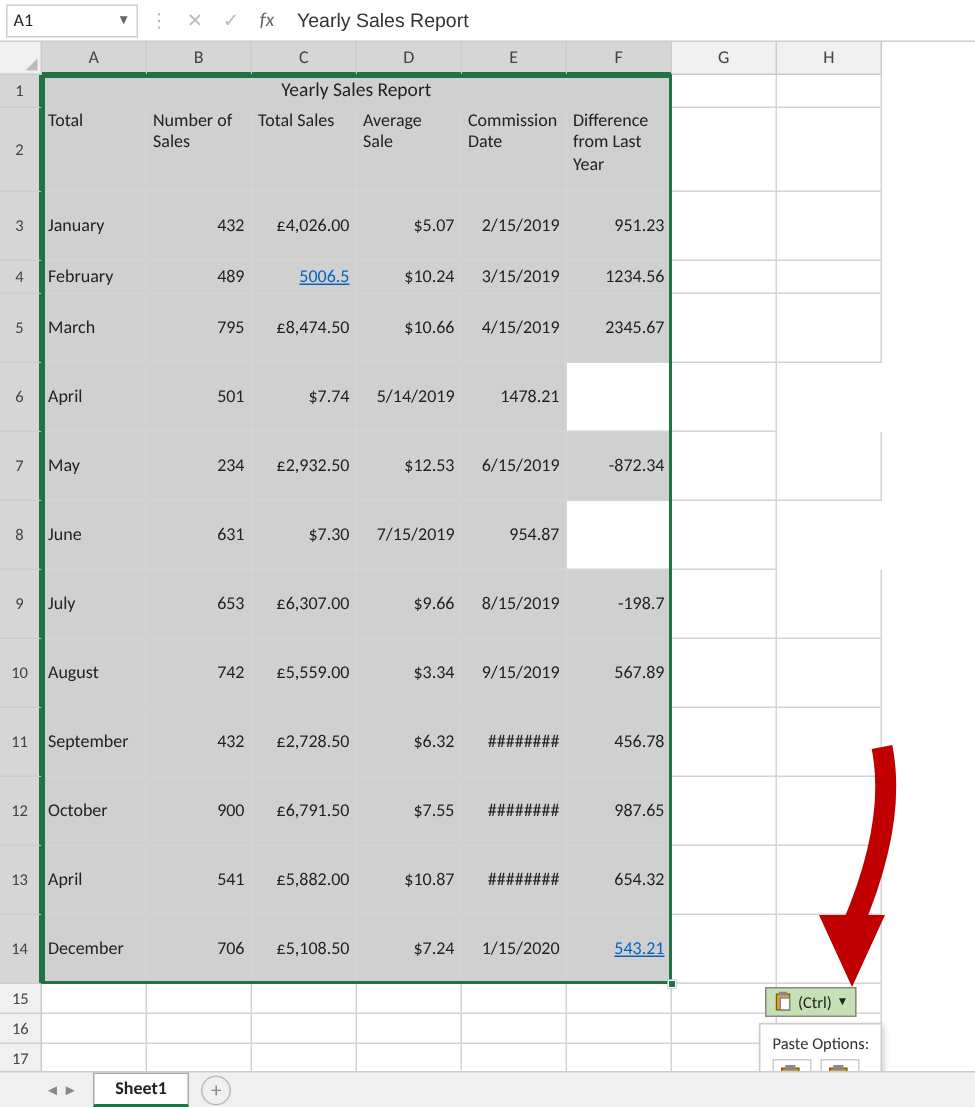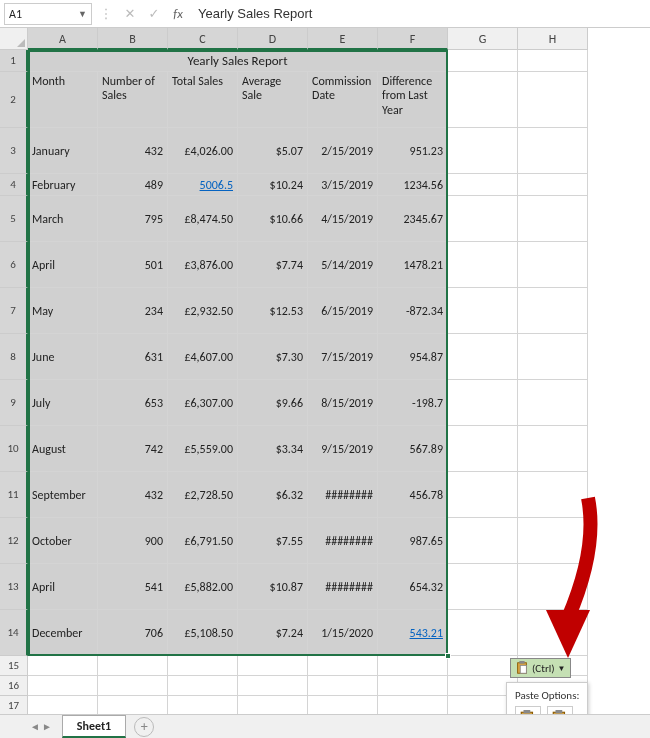--- a/index.html
+++ b/index.html
@@ -104,21 +104,21 @@
         <div class="row-h" style="height: 20px;">17</div>
       </div>
     <div class="cells" id="cells">
       <div class="selection-border" id="selborder" style="width: 420px; height: 606px;"></div>
     <div class="row" style="height: 22px;">
           <div class="cell shaded title-cell" style="width: 420px; height: 22px;">Yearly Sales Report</div>
           <div class="cell " style="width: 70px; height: 22px;"></div>
           <div class="cell " style="width: 70px; height: 22px;"></div>
         </div>
         <div class="row" style="height: 56px;">
-          <div class="cell shaded header-cell" style="width: 70px; height: 56px;">Month</div>
+          <div class="cell shaded header-cell" style="width: 70px; height: 56px;">Total</div>
           <div class="cell shaded header-cell" style="width: 70px; height: 56px;">Number of Sales</div>
           <div class="cell shaded header-cell" style="width: 70px; height: 56px;">Total Sales</div>
           <div class="cell shaded header-cell" style="width: 70px; height: 56px;">Average Sale</div>
           <div class="cell shaded header-cell" style="width: 70px; height: 56px;">Commission Date</div>
           <div class="cell shaded header-cell" style="width: 70px; height: 56px;">Difference from Last Year</div>
           <div class="cell " style="width: 70px; height: 56px;"></div>
           <div class="cell " style="width: 70px; height: 56px;"></div>
         </div>
         <div class="row" style="height: 46px;">
           <div class="cell shaded" style="width: 70px; height: 46px;">January</div>
@@ -146,41 +146,39 @@
           <div class="cell shaded num" style="width: 70px; height: 46px;">£8,474.50</div>
           <div class="cell shaded num" style="width: 70px; height: 46px;">$10.66</div>
           <div class="cell shaded num" style="width: 70px; height: 46px;">4/15/2019</div>
           <div class="cell shaded num" style="width: 70px; height: 46px;">2345.67</div>
           <div class="cell " style="width: 70px; height: 46px;"></div>
           <div class="cell " style="width: 70px; height: 46px;"></div>
         </div>
         <div class="row" style="height: 46px;">
           <div class="cell shaded" style="width: 70px; height: 46px;">April</div>
           <div class="cell shaded num" style="width: 70px; height: 46px;">501</div>
-          <div class="cell shaded num" style="width: 70px; height: 46px;">£3,876.00</div>
           <div class="cell shaded num" style="width: 70px; height: 46px;">$7.74</div>
           <div class="cell shaded num" style="width: 70px; height: 46px;">5/14/2019</div>
           <div class="cell shaded num" style="width: 70px; height: 46px;">1478.21</div>
           <div class="cell " style="width: 70px; height: 46px;"></div>
           <div class="cell " style="width: 70px; height: 46px;"></div>
         </div>
         <div class="row" style="height: 46px;">
           <div class="cell shaded" style="width: 70px; height: 46px;">May</div>
           <div class="cell shaded num" style="width: 70px; height: 46px;">234</div>
           <div class="cell shaded num" style="width: 70px; height: 46px; text-align: right;">£2,932.50</div>
           <div class="cell shaded num" style="width: 70px; height: 46px;">$12.53</div>
           <div class="cell shaded num" style="width: 70px; height: 46px;">6/15/2019</div>
           <div class="cell shaded num" style="width: 70px; height: 46px;">-872.34</div>
           <div class="cell " style="width: 70px; height: 46px;"></div>
           <div class="cell " style="width: 70px; height: 46px;"></div>
         </div>
         <div class="row" style="height: 46px;">
           <div class="cell shaded" style="width: 70px; height: 46px;">June</div>
           <div class="cell shaded num" style="width: 70px; height: 46px;">631</div>
-          <div class="cell shaded num" style="width: 70px; height: 46px;">£4,607.00</div>
           <div class="cell shaded num" style="width: 70px; height: 46px;">$7.30</div>
           <div class="cell shaded num" style="width: 70px; height: 46px;">7/15/2019</div>
           <div class="cell shaded num" style="width: 70px; height: 46px;">954.87</div>
           <div class="cell " style="width: 70px; height: 46px;"></div>
           <div class="cell " style="width: 70px; height: 46px;"></div>
         </div>
         <div class="row" style="height: 46px;">
           <div class="cell shaded" style="width: 70px; height: 46px;">July</div>
           <div class="cell shaded num" style="width: 70px; height: 46px;">653</div>
           <div class="cell shaded num" style="width: 70px; height: 46px;">£6,307.00</div>

